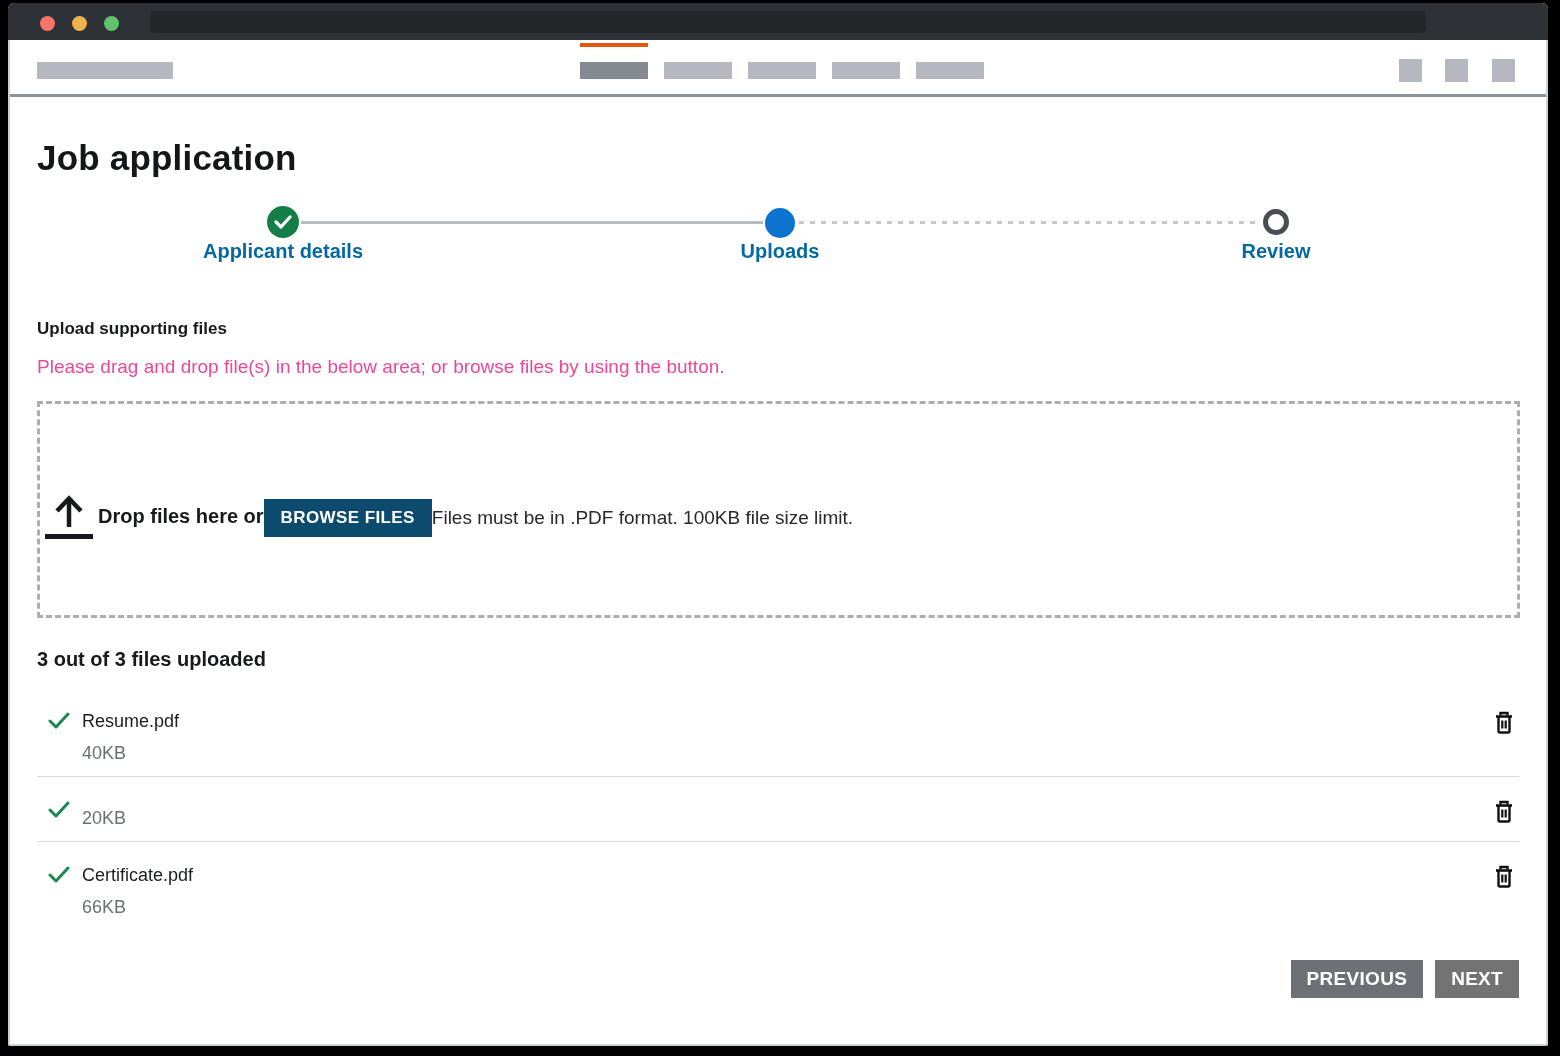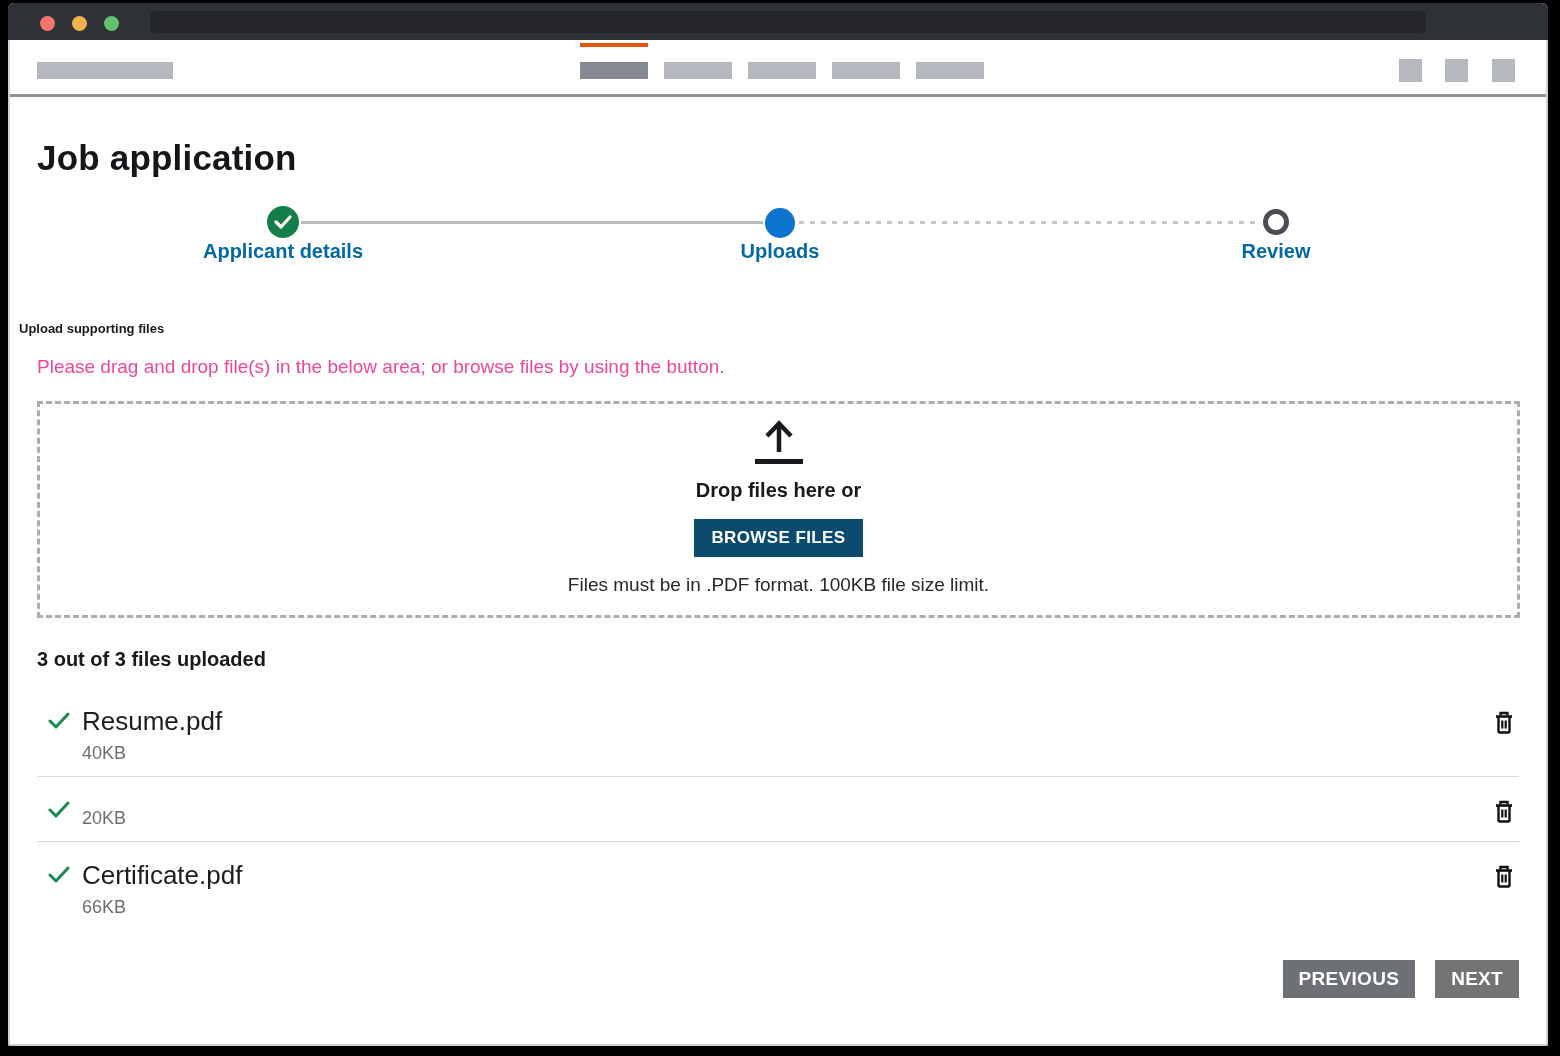--- a/index.html
+++ b/index.html
@@ -47,47 +47,47 @@
   .circ-done { left:257px; top:21px; width:32px; height:32px; background:#157d48;
                display:flex; align-items:center; justify-content:center; }
   .circ-active { left:755px; top:23px; width:30px; height:30px; background:#0c74cf; }
   .circ-todo { left:1253px; top:24px; width:26px; height:26px; background:#fff;
                border:5px solid #4a4e54; }
   .step-label { position:absolute; top:55px; transform:translateX(-50%);
                 font-size:20px; font-weight:600; color:#0369a1; white-space:nowrap; }
   .lbl-1 { left:273px; } .lbl-2 { left:770px; } .lbl-3 { left:1266px; }
 
   
-  .sec-heading { margin:39px 0 0 9px; font-size:13px; line-height:26px; font-weight:600; }
+  .sec-heading { margin:39px 0 0 27px; font-size:17px; line-height:26px; font-weight:600; }
   .sec-desc { margin:12px 0 0 27px; font-size:19px; line-height:25px; color:#ec4899; }
 
   .dropzone { margin:22px 0 0 27px; width:1483px; height:217px;
               border:3px dashed #adadad; background:#fff;
-              display:flex; flex-direction:column; align-items:center; }
+              display:flex; align-items:center; }
   .upload-icon { margin-top:14px; }
   .drop-text { margin-top:13px; font-size:20px; font-weight:600; color:#17191d; }
   .browse-btn { margin-top:17px; background:#0c4a6e; color:#fff; border:0;
                 font-family:inherit; font-size:17px; font-weight:600;
                 letter-spacing:0.4px; padding:9px 17px; cursor:pointer; }
   .drop-note { margin-top:17px; font-size:19px; color:#26282b; }
 
   .files-summary { margin:28px 0 0 27px; font-size:20px; line-height:26px; font-weight:600; }
 
   .file-list { margin:16px 27px 0 27px; }
   .file-row { display:flex; align-items:flex-start; padding:21px 0 12px 11px;
               border-bottom:1px solid #dadada; }
   .file-row:last-child { border-bottom:0; }
   .file-check { margin-top:3px; flex:0 0 auto; }
   .file-info { margin-left:12px; flex:1 1 auto; }
-  .file-name { font-size:26px; line-height:24px; color:#1b1d20; }
+  .file-name { font-size:18px; line-height:24px; color:#1b1d20; }
   .file-size { margin-top:9px; font-size:18px; line-height:22px; color:#6b6f74; }
   .trash-btn { background:none; border:0; padding:0; margin:2px 4px 0 0; cursor:pointer; }
 
   
-  .footer { display:flex; justify-content:flex-end; gap:20px; margin:30px 27px 0 0; }
+  .footer { display:flex; justify-content:flex-end; gap:12px; margin:30px 27px 0 0; }
   .btn { border:0; font-family:inherit; color:#fff; font-size:19px; font-weight:600;
          letter-spacing:0.3px; height:38px; padding:0 16px; cursor:pointer; }
   .btn-prev { background:#6d7176; }
   .btn-next { background:#737373; }
 </style>
 </head>
 <body>
 
 <div class="window">
 

